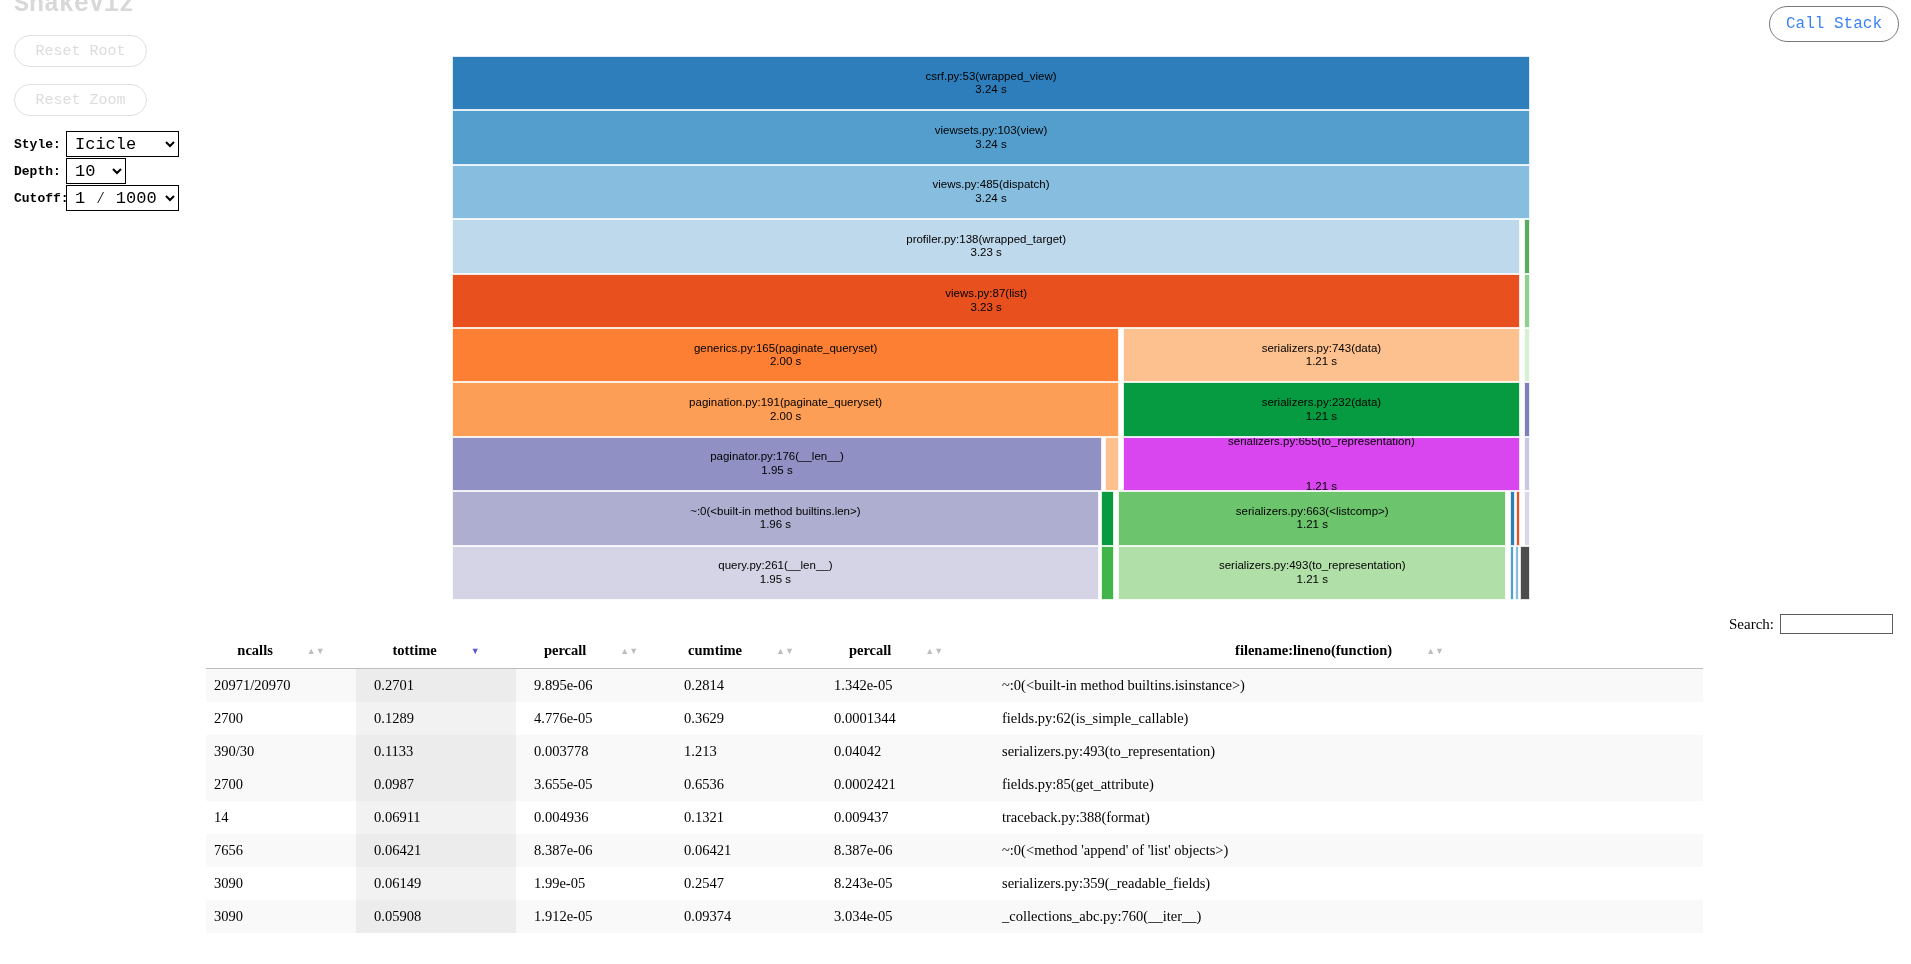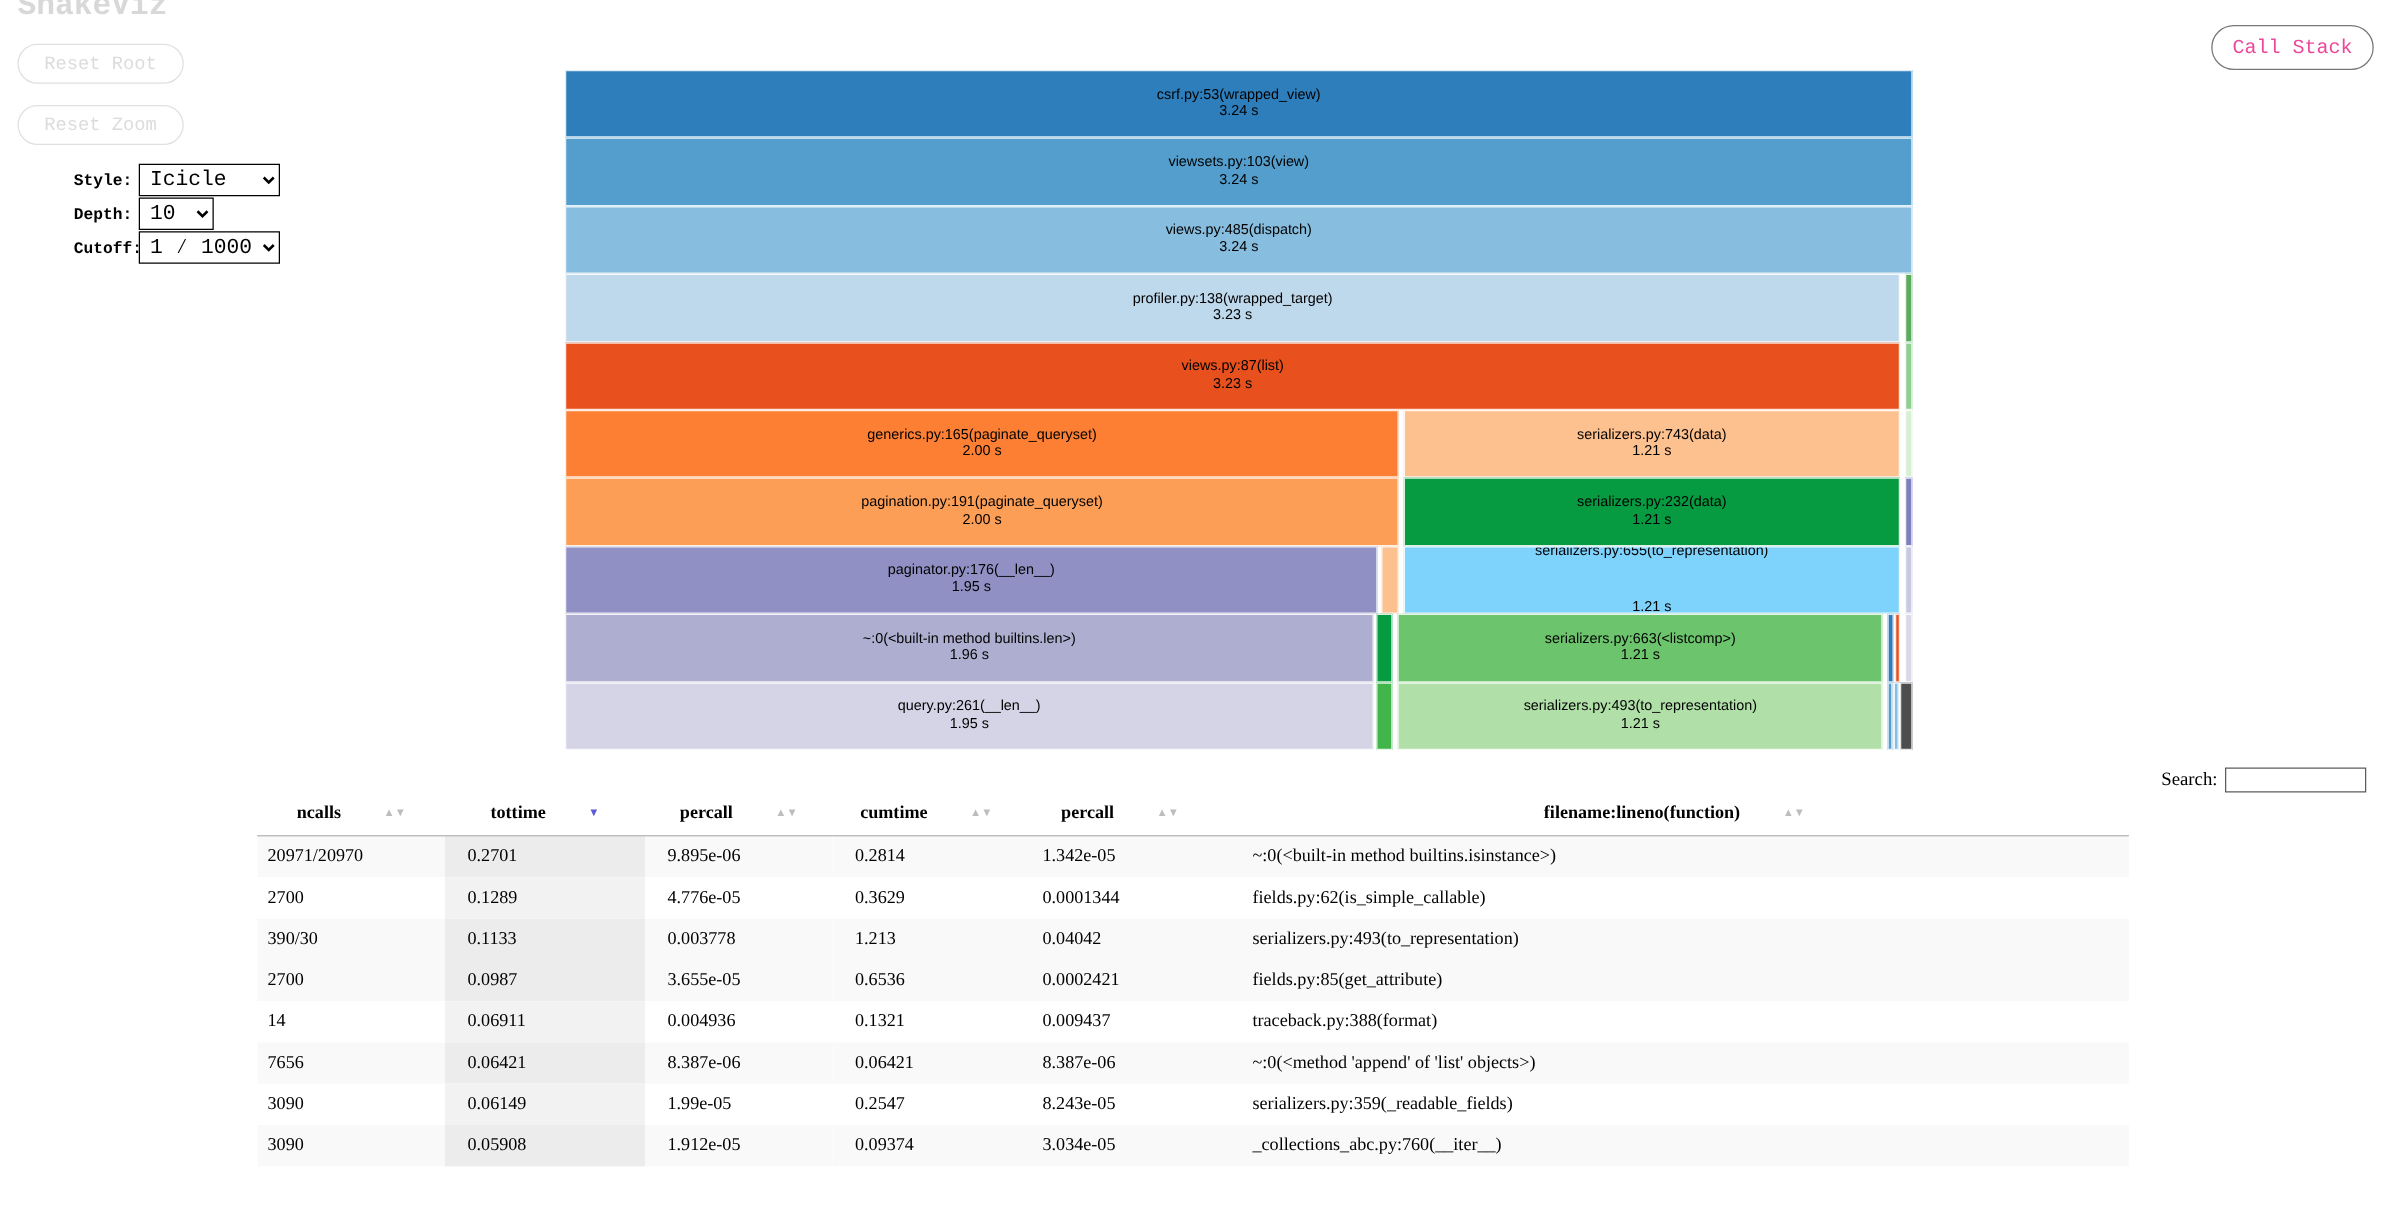--- a/index.html
+++ b/index.html
@@ -15,24 +15,24 @@
 
   
   .brand {
     position: absolute; left: 14px; top: -10px;
     font-family: "Liberation Mono", monospace;
     font-size: 25px; font-weight: bold;
     color: #d8d8d8; letter-spacing: 0px;
     white-space: nowrap;
   }
   .callstack-btn {
-    position: absolute; right: 12px; top: 20px;
+    position: absolute; right: 12px; top: 6px;
     width: 130px; height: 36px;
     border: 1px solid #777; border-radius: 18px;
-    background: #fff; color: #ec4899;
+    background: #fff; color: #3b82f6;
     font-family: "Liberation Mono", monospace;
     font-size: 16px;
     display: flex; align-items: center; justify-content: center;
     cursor: pointer;
   }
 
   
   .reset-btn {
     position: absolute; left: 14px;
     width: 133px; height: 32px;
@@ -43,21 +43,21 @@
     display: flex; align-items: center; justify-content: center;
     cursor: pointer;
   }
   #reset-root { top: 35px; }
   #reset-zoom { top: 84px; }
 
   .ctl-row {
     position: absolute; left: 14px;
     display: flex; align-items: center;
     font-family: "Liberation Mono", monospace;
-    font-size: 13px; font-weight: bold; color: #000; margin-left: 45px;
+    font-size: 13px; font-weight: bold; color: #000;
   }
   #row-style  { top: 131px; }
   #row-depth  { top: 158px; }
   #row-cutoff { top: 185px; }
   .ctl-label { width: 52px; }
   .ctl-select {
     font-family: "Liberation Mono", monospace;
     font-size: 17px;
     border: 1px solid #000;
     background: #fff;
@@ -241,21 +241,21 @@
           <span class="tm">1.21 s</span>
         </div>
         <div class="ic-cell" style="left: 99.4%; width: 0.6%; background: rgb(127, 127, 190);"></div>
       </div>
       <div class="ic-row" style="top: 70%; height: 10%;">
         <div class="ic-cell" style="left: 0%; width: 60.3%; background: rgb(144, 144, 196);">
           <span class="lbl">paginator.py:176(__len__)</span>
           <span class="tm">1.95 s</span>
         </div>
         <div class="ic-cell" style="left: 60.6%; width: 1.3%; background: rgb(253, 192, 143);"></div>
-        <div class="ic-cell" style="left: 62.2%; width: 36.9%; background: #7dd3fc; gap: 31px;">
+        <div class="ic-cell" style="left: 62.2%; width: 36.9%; background: #d946ef; gap: 31px;">
           <span class="lbl">serializers.py:655(to_representation)</span>
           <span class="tm">1.21 s</span>
         </div>
         <div class="ic-cell" style="left: 99.4%; width: 0.6%; background: rgb(201, 201, 227);"></div>
       </div>
       <div class="ic-row" style="top: 80%; height: 10%;">
         <div class="ic-cell" style="left: 0%; width: 60%; background: rgb(174, 174, 208);">
           <span class="lbl">~:0(&lt;built-in method builtins.len&gt;)</span>
           <span class="tm">1.96 s</span>
         </div>

